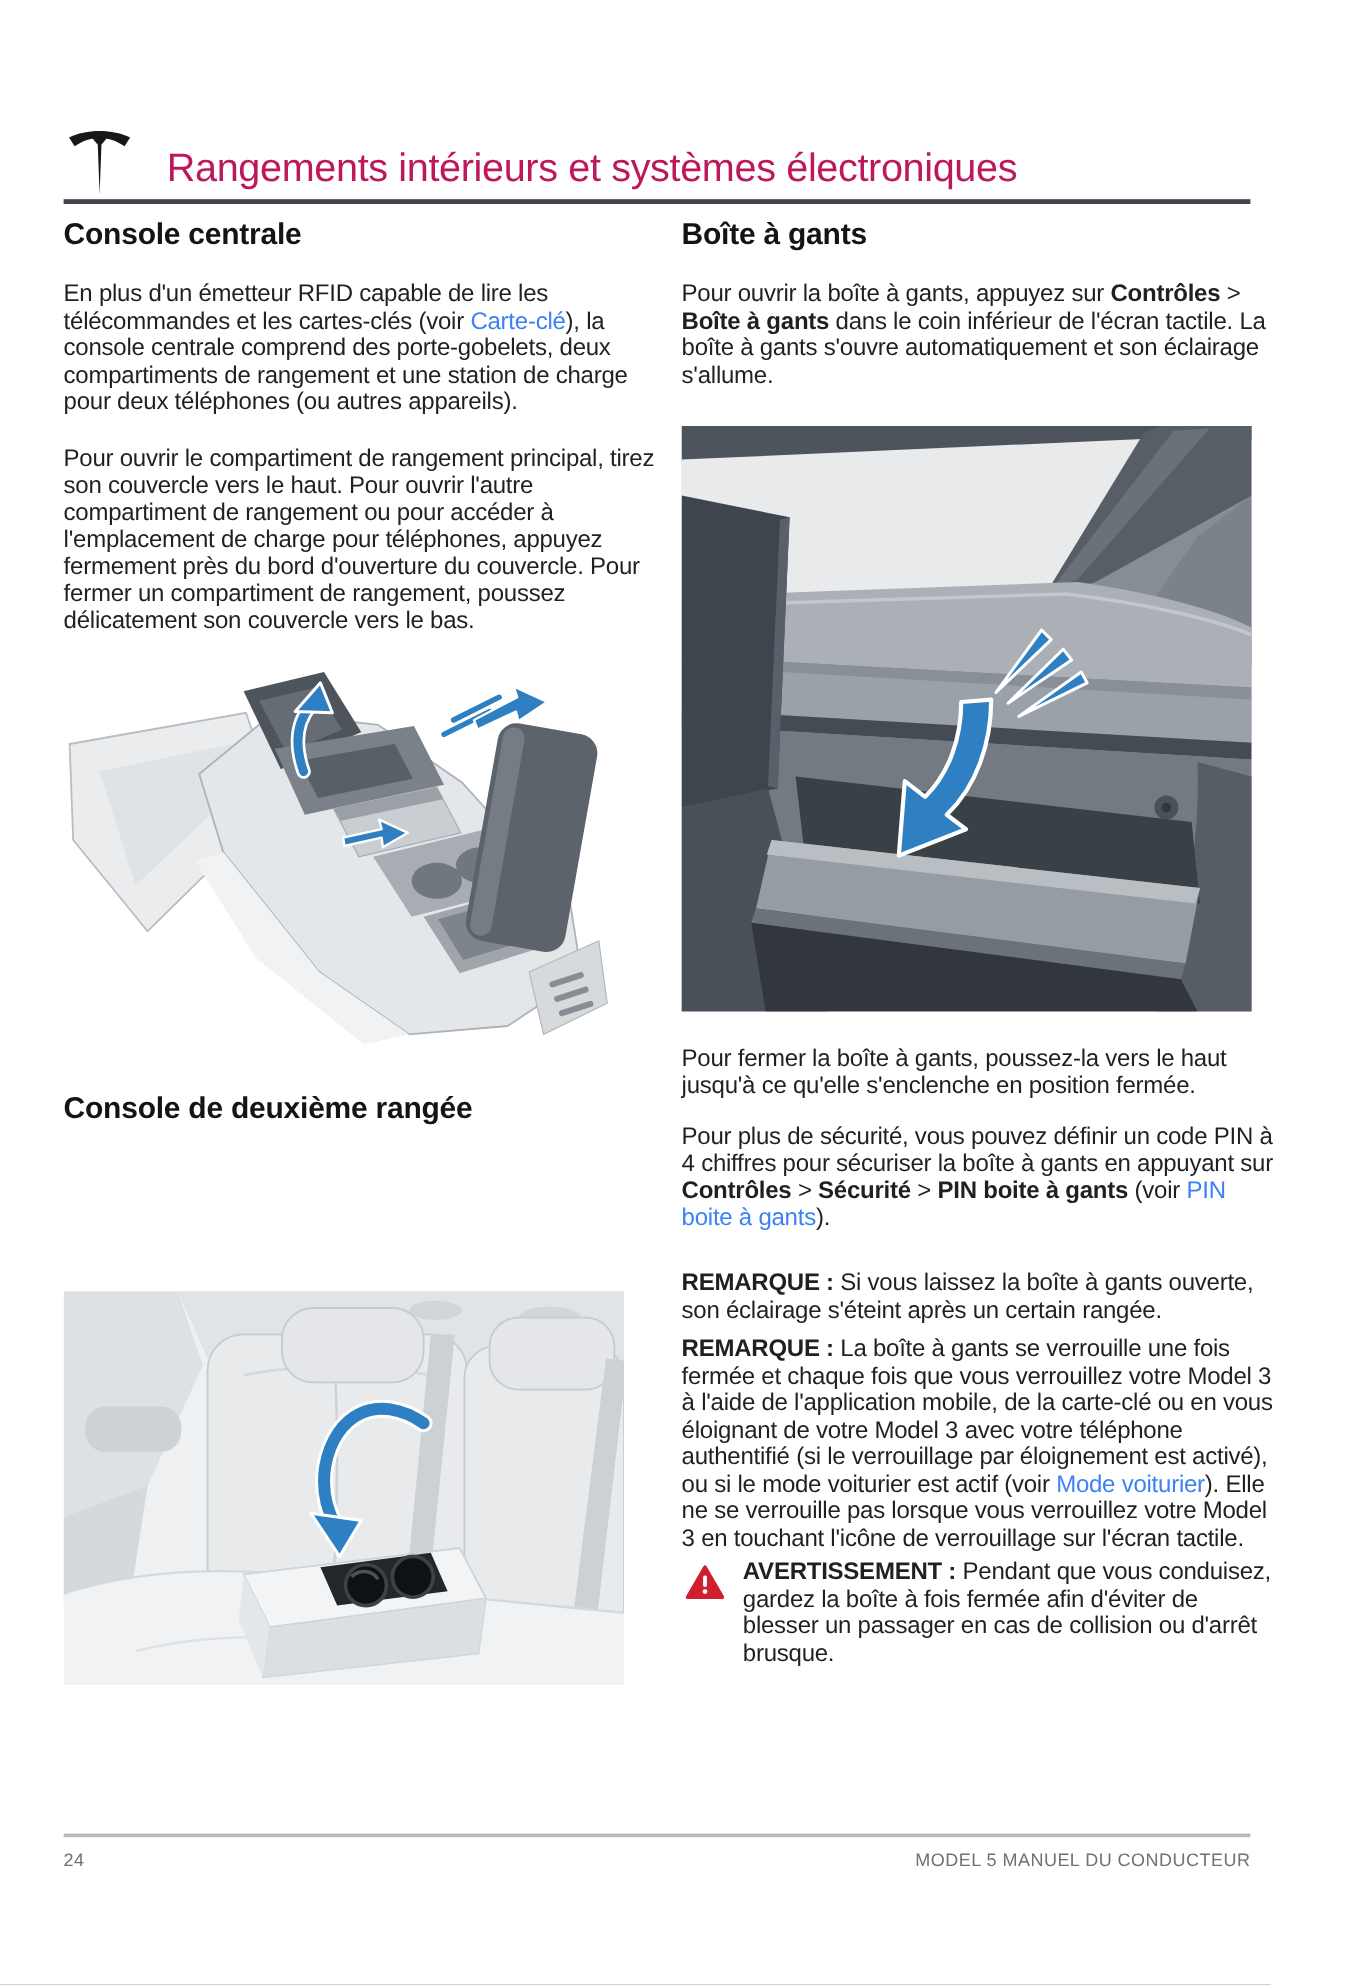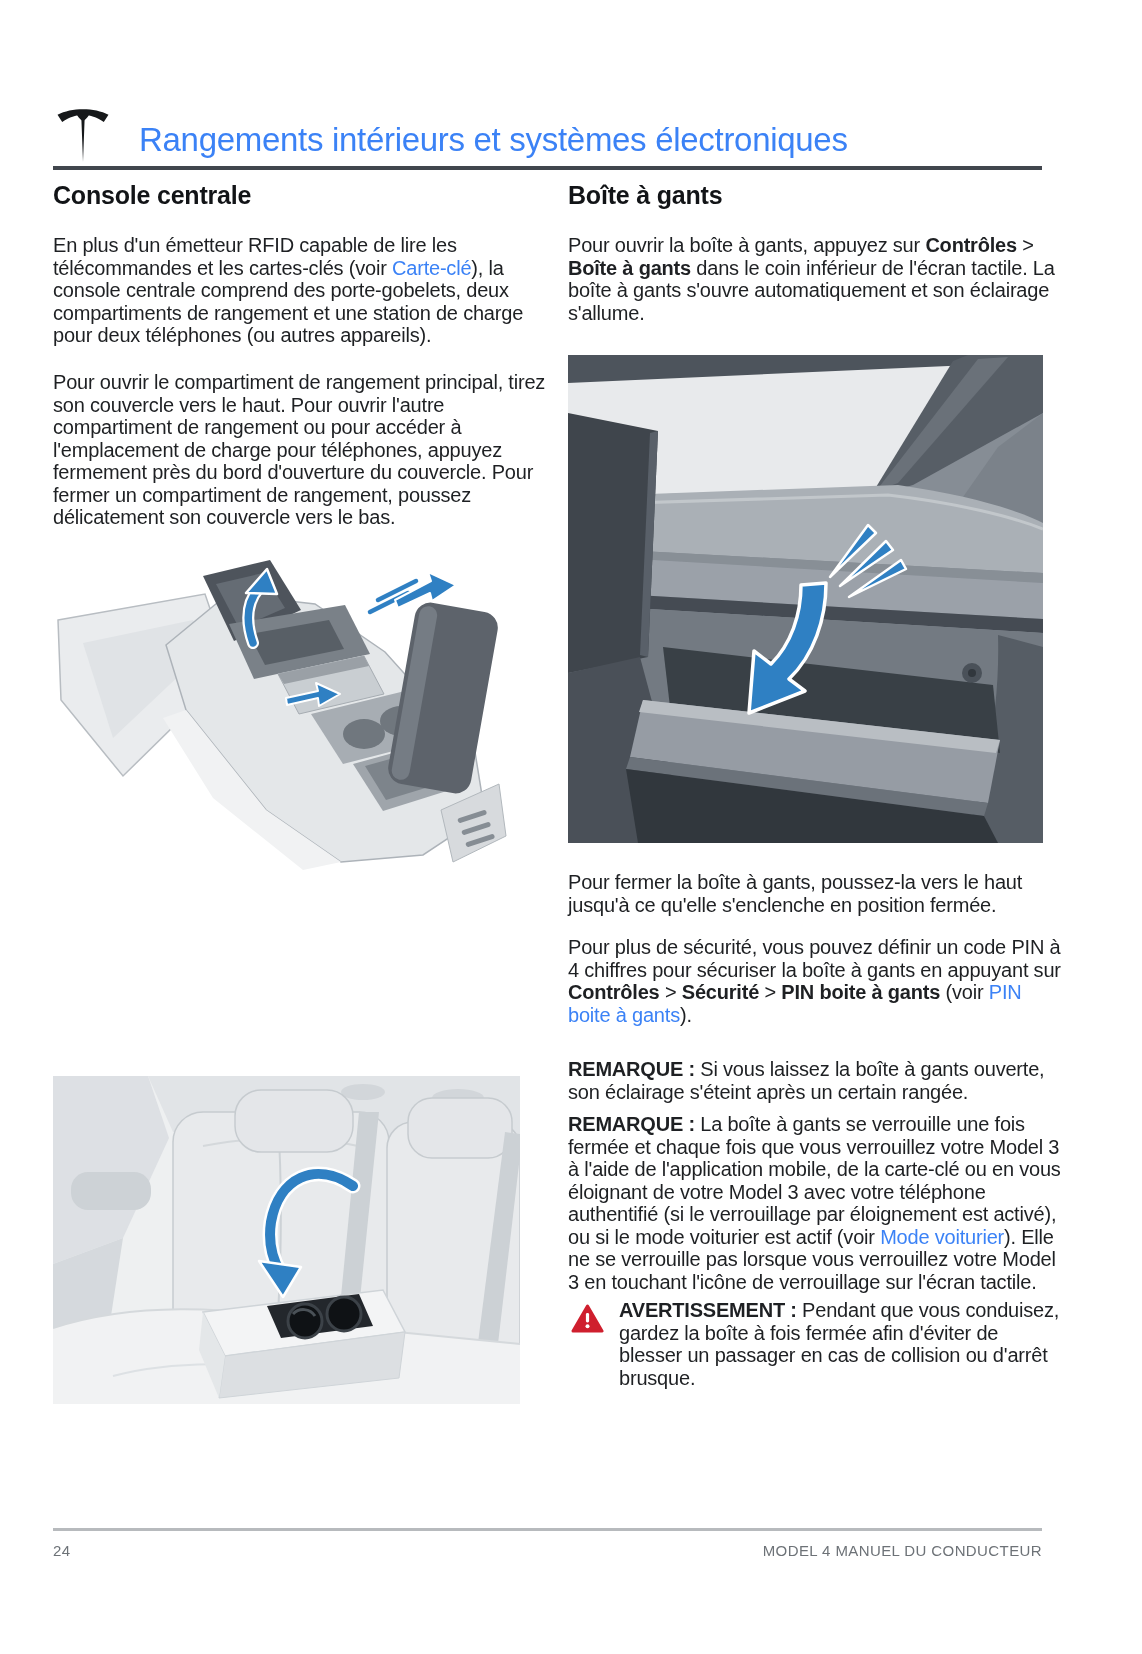--- a/index.html
+++ b/index.html
@@ -13,21 +13,21 @@
   .body-text{
     position:absolute;font-size:20px;line-height:22.5px;letter-spacing:-0.2px;
     color:#1e2023;white-space:pre-line;
   }
   .b{font-weight:bold;}
   .lnk{color:#3b82f6;cursor:pointer;}
   .sec-heading{
     position:absolute;font-size:25px;font-weight:bold;color:#121417;letter-spacing:-0.2px;
   }
   .header-title{
-    position:absolute;font-size:33px;font-weight:400;color:#3b82f6;letter-spacing:-0.3px;
+    position:absolute;font-size:33px;font-weight:400;color:#be185d;letter-spacing:-0.3px;
   }
   .rule{position:absolute;}
   .footer-text{
     position:absolute;font-size:15px;color:#6d7277;letter-spacing:0.4px;
   }
   svg{display:block;}
 </style>
 </head>
 <body>
 
@@ -104,20 +104,21 @@
       <path d="M233,150 L265,143 L263,135 L287,146 L266,158 L265,150 L234,157 Z" fill="#2f80c3" stroke="#ffffff" stroke-width="2" stroke-linejoin="round"></path>
 
       <g>
         <path d="M325,52 L363,33 M317,64 L355,45" stroke="#ffffff" stroke-width="8" stroke-linecap="round" fill="none"></path>
         <path d="M325,52 L363,33 M317,64 L355,45" stroke="#2f80c3" stroke-width="4.5" stroke-linecap="round" fill="none"></path>
         <path d="M342,52 L378,33 L375,24 L403,37 L379,53 L377,45 L345,60 Z" fill="#2f80c3" stroke="#ffffff" stroke-width="2" stroke-linejoin="round"></path>
       </g>
     </svg>
   </div>
 
+  <div class="sec-heading" style="left:53px;top:910px;">Console de deuxième rangée</div>
 
 
   <div class="abs" style="left:53px;top:1076px;width:467px;height:328px;">
     <svg width="467" height="328" viewBox="0 0 467 328">
       <rect width="467" height="328" fill="#eef0f1"></rect>
 
       <path d="M95,0 L467,0 L467,62 L120,56 Z" fill="#e1e4e7"></path>
       <ellipse cx="405" cy="22" rx="26" ry="9" fill="#d2d6da"></ellipse>
       <ellipse cx="310" cy="16" rx="22" ry="8" fill="#d2d6da"></ellipse>
 
@@ -242,15 +243,15 @@
       <circle cx="16.5" cy="22.3" r="2" fill="#ffffff"></circle>
     </svg>
   </div>
   <div class="body-text" style="left:619px;top:1299px;"><span class="b">AVERTISSEMENT :</span><span> Pendant que vous conduisez,
 gardez la boîte à fois fermée afin d'éviter de
 blesser un passager en cas de collision ou d'arrêt
 brusque.</span></div>
 
   <div class="rule" style="left:53px;top:1528px;width:989px;height:3px;background:#b7babd;"></div>
   <div class="footer-text" style="left:53px;top:1542px;">24</div>
-  <div class="footer-text" style="left:542px;top:1542px;width:500px;text-align:right;">MODEL 4 MANUEL DU CONDUCTEUR</div>
+  <div class="footer-text" style="left:542px;top:1542px;width:500px;text-align:right;">MODEL 5 MANUEL DU CONDUCTEUR</div>
 
 </div>
 
 </body></html>

